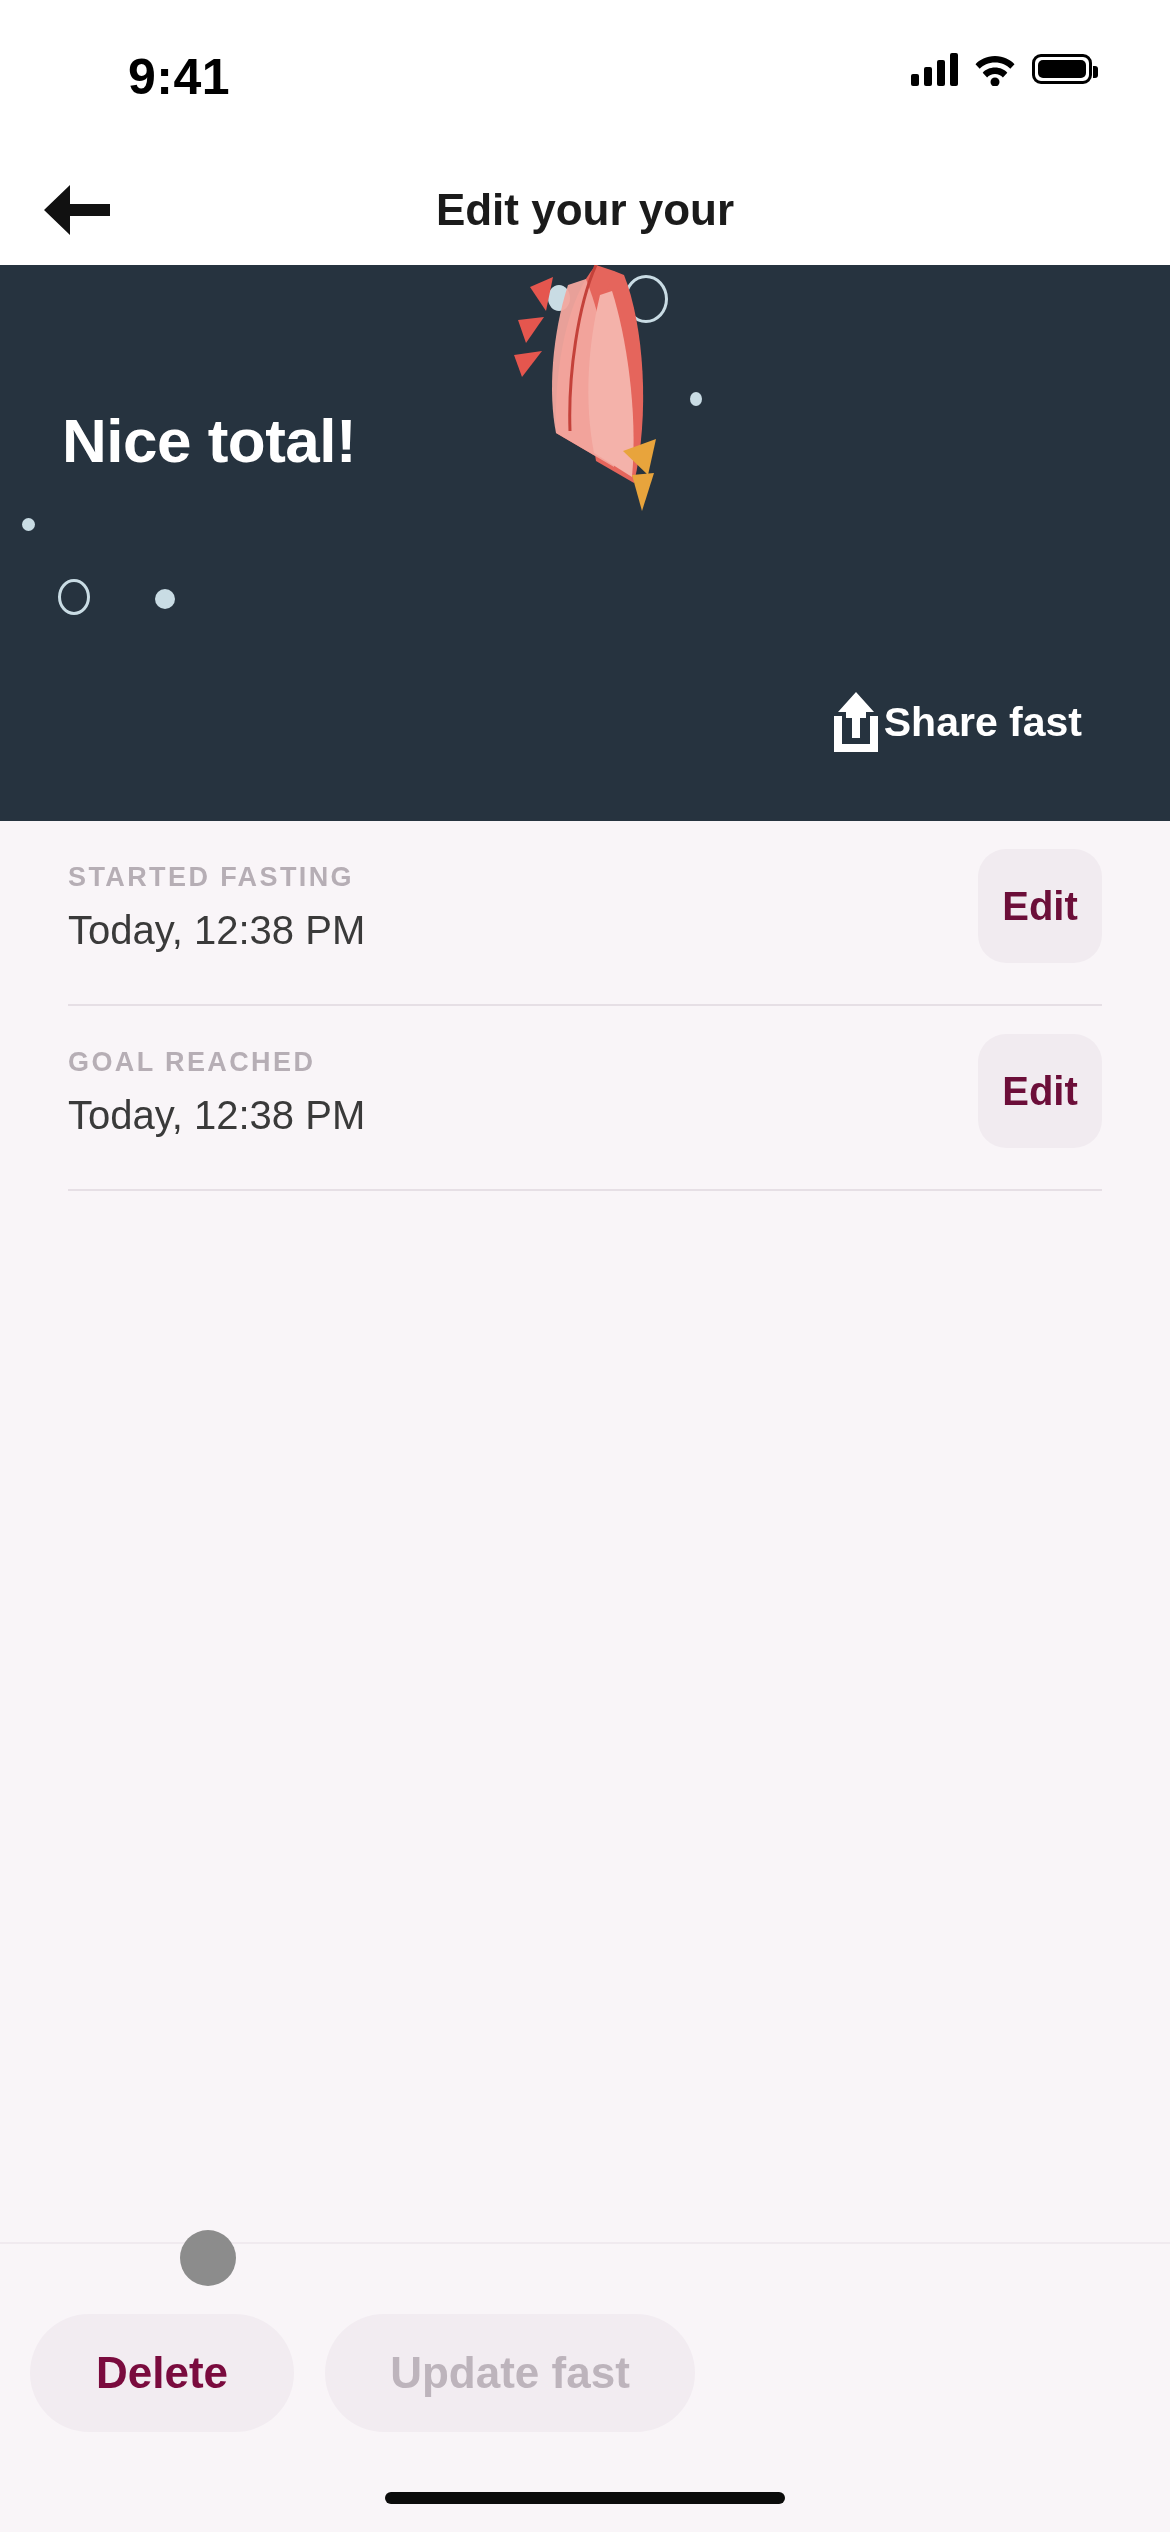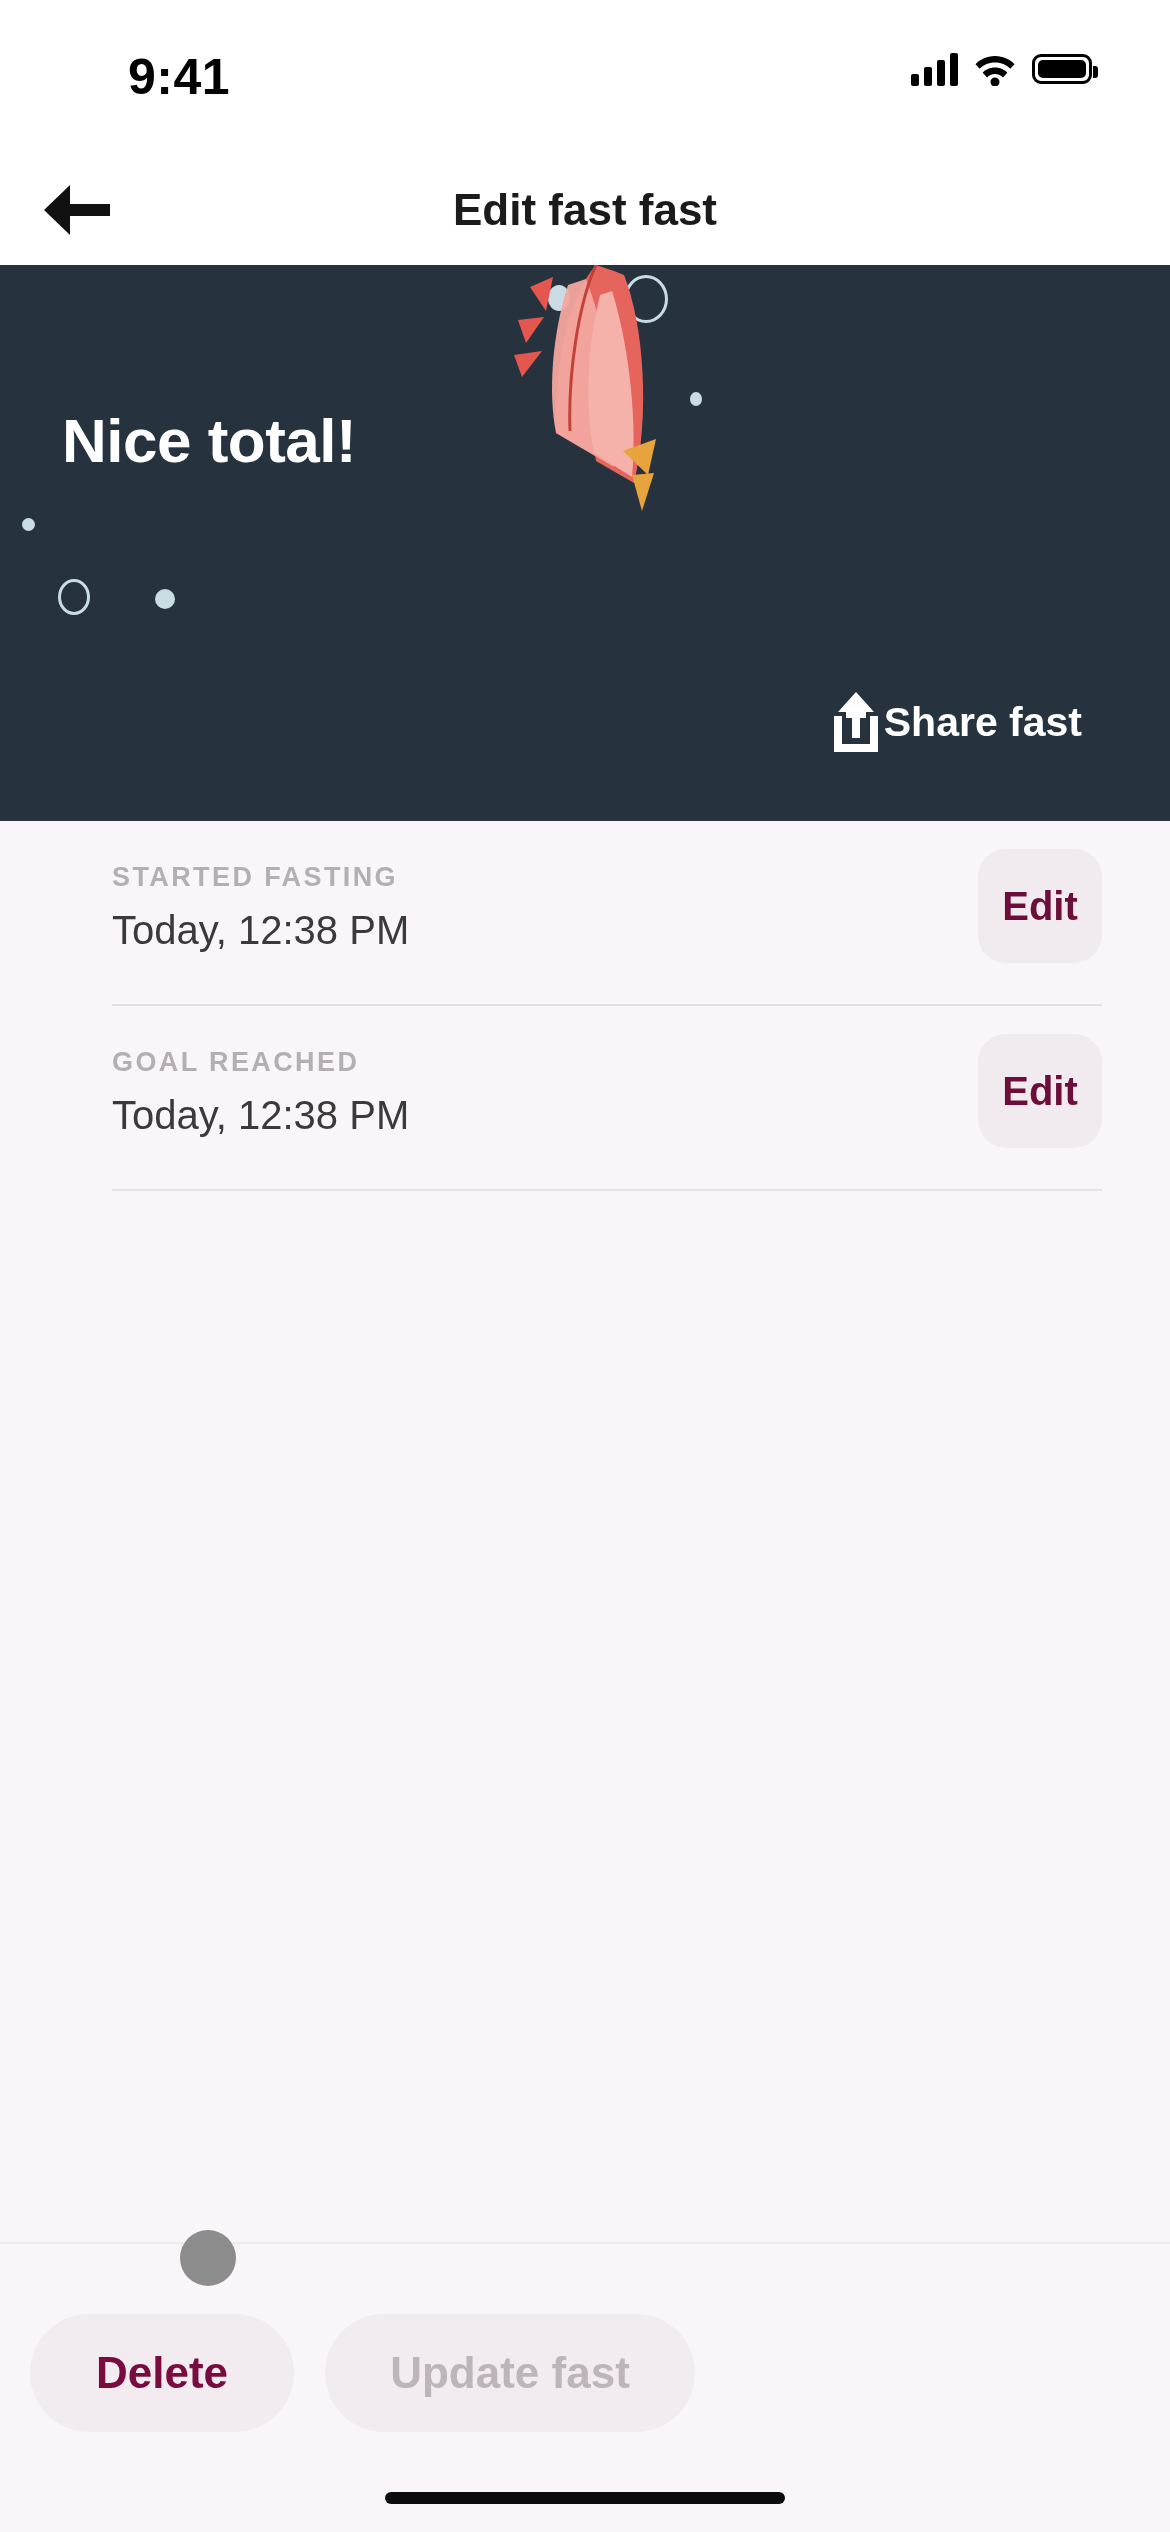--- a/index.html
+++ b/index.html
@@ -70,21 +70,21 @@
   }
   .share-label { font-size:41px; font-weight:700; color:#FFFFFF; }
 
   .dot { position:absolute; border-radius:50%; }
   .dot.filled { background:#C9DCE4; }
   .dot.ring { border:3px solid #C9DCE4; background:transparent; }
 
   .popper { position:absolute; right:452px; top:-40px; width:300px; height:300px; }
 
   
-  .list { position:absolute; top:821px; left:0; width:1170px;padding-left:44px; }
+  .list { position:absolute; top:821px; left:0; width:1170px; }
   .row { position:relative; height:185px; }
   .row-label {
     position:absolute; left:68px; top:41px;
     font-size:27px; font-weight:700; color:#B6AEB5; letter-spacing:2.4px;
   }
   .row-value {
     position:absolute; left:68px; top:87px;
     font-size:40px; font-weight:400; color:#3A3A3A;
   }
   .edit-pill {
@@ -147,21 +147,21 @@
         </div>
     </div>
   </div>
 
   <div class="navbar">
     <div class="back-btn">
       <svg width="72" height="58" viewBox="0 0 72 58">
         <path d="M4 29 L30 4 L30 23 L70 23 L70 35 L30 35 L30 54 Z" fill="#111111"></path>
       </svg>
     </div>
-    <div class="nav-title">Edit fast fast</div>
+    <div class="nav-title">Edit your your</div>
   </div>
 
   <div class="hero">
 
     <div class="dot filled" style="left:548px; top:20px; width:22px; height:26px;"></div>
     <div class="dot ring" style="left:624px; top:10px; width:44px; height:48px;"></div>
     <div class="dot filled" style="left:690px; top:127px; width:12px; height:14px;"></div>
     <div class="dot filled" style="left:22px;  top:253px; width:13px; height:13px;"></div>
     <div class="dot ring" style="left:58px;  top:314px; width:32px; height:36px;"></div>
     <div class="dot filled" style="left:155px; top:324px; width:20px; height:20px;"></div>

